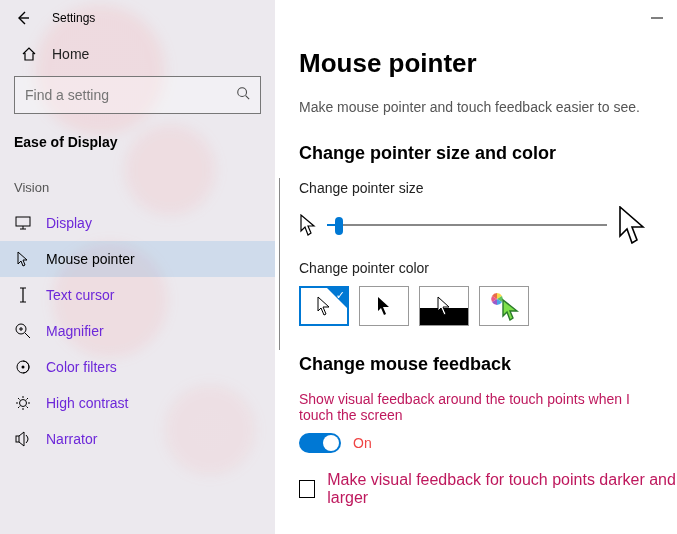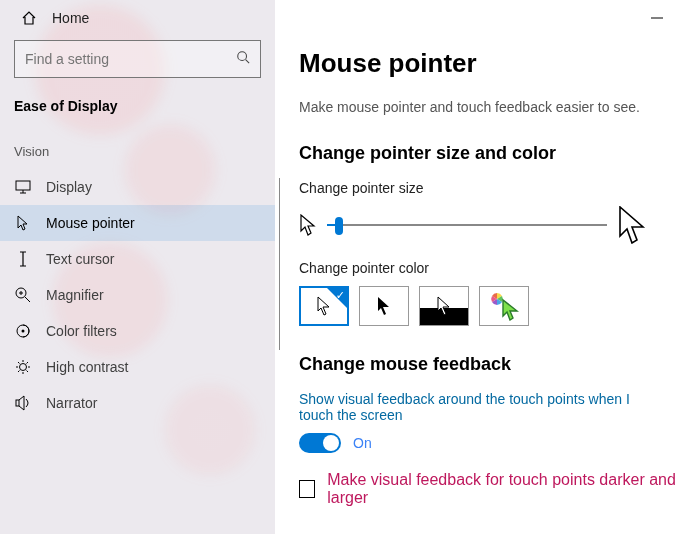--- a/index.html
+++ b/index.html
@@ -22,21 +22,21 @@
   .home-row .label{ font-size:14px; color:#222; }
   .search-row { padding:0 14px; margin-top:4px;}
   .searchbox { width:100%; height:38px; border:1px solid #777; background:rgba(255,255,255,0.35); display:flex; align-items:center; padding:0 10px;}
   .searchbox input{ flex:1; border:0; background:transparent; font-size:14px; outline:none;}
   .searchbox .sicon{ color:#444; }
   .section-head{ padding:20px 14px 10px 14px; font-size:14px; font-weight:600; color:#000;}
   .group-row{ display:flex; align-items:center; justify-content:space-between; padding:20px 14px 10px 14px;}
   .group-label{ font-size:13px; color:#555;text-align:center;}
   .nav-item{ display:flex; align-items:center; gap:14px; padding:10px 14px; cursor:pointer; position:relative;}
   .nav-item .icon-slot{ width:18px; display:flex; justify-content:center; color:#333;}
-  .nav-item .label{ font-size:14px; color:#404040;}
+  .nav-item .label{ font-size:14px; color:#6d28d9;}
   .nav-item.selected{ background: rgba(0,120,215,0.12);}
   .nav-item.selected .label{ color:#000;}
 
   .main { flex:1; height:534px; overflow:hidden; padding:0 0 0 24px; position:relative;}
   .main .minbar { position:absolute; top:10px; right:14px; }
   .vline{ position:absolute; left:4px; top:178px; width:1px; height:172px; background:#888;}
   h1.page-title{ font-size:26px; font-weight:600; color:#000; margin-top:48px;}
   .page-desc{ font-size:14px; color:#555; margin-top:20px;}
   h2.sec{ font-size:18px; font-weight:600; color:#000; margin-top:28px;}
   .sub-label{ font-size:14px; color:#222; margin-top:16px;}
@@ -49,30 +49,39 @@
   .slider .thumb{ position:absolute; left:8px; top:2px; width:8px; height:18px; border-radius:4px; background:#0078d4;}
   .swatches{ display:flex; gap:10px; margin-top:10px;}
   .swatch{ width:50px; height:40px; border:1px solid #999; display:flex; align-items:center; justify-content:center; cursor:pointer; position:relative;}
   .swatch.selected{ border:2px solid #0078d4;}
   .swatch .corner{ position:absolute; top:0; right:0; width:0; height:0; border-left:20px solid transparent; border-top:20px solid #0078d4;}
   .swatch .check{ position:absolute; top:1px; right:2px; color:#fff; font-size:11px;}
   .swatch .half{ position:absolute; left:0; right:0; bottom:0; top:55%; background:#000;}
   .toggle-row{ display:flex; align-items:center; gap:12px; margin-top:10px;}
   .toggle{ width:42px; height:20px; border-radius:10px; background:#0078d4; position:relative; cursor:pointer;}
   .toggle .knob{ position:absolute; right:2px; top:2px; width:16px; height:16px; border-radius:50%; background:#fff;}
-  .toggle-label{ font-size:14px; color:#3b82f6;}
+  .toggle-label{ font-size:14px; color:#ef4444;}
   .check-row{ display:flex; align-items:center; gap:12px; margin-top:18px;}
   .checkbox{ width:18px; height:18px; border:1.5px solid #000; cursor:pointer;}
   .check-label{ font-size:16px; color:#be185d;}
-  .desc2{ font-size:14px; color:#0369a1; margin-top:16px; padding-right:12px;}
+  .desc2{ font-size:14px; color:#be185d; margin-top:16px; padding-right:12px;}
 </style>
 </head>
 <body>
 
 <div class="sidebar">
+  <div class="titlebar">
+    <div class="back">
+      <svg width="16" height="16" viewBox="0 0 16 16">
+          <path d="M10 2 L4 8 L10 14" stroke="#000" stroke-width="1.4" fill="none"></path>
+          <path d="M4 8 H14" stroke="#000" stroke-width="1.4"></path>
+        </svg>
+    </div>
+    <div class="title">Settings</div>
+  </div>
 
   <div class="home-row">
     <div class="icon-slot">
       <svg width="16" height="16" viewBox="0 0 16 16">
           <path d="M2 8 L8 2 L14 8 M4 7 V14 H12 V7" stroke="#000" stroke-width="1.2" fill="none"></path>
         </svg>
     </div>
     <div class="label">Home</div>
   </div>
 

